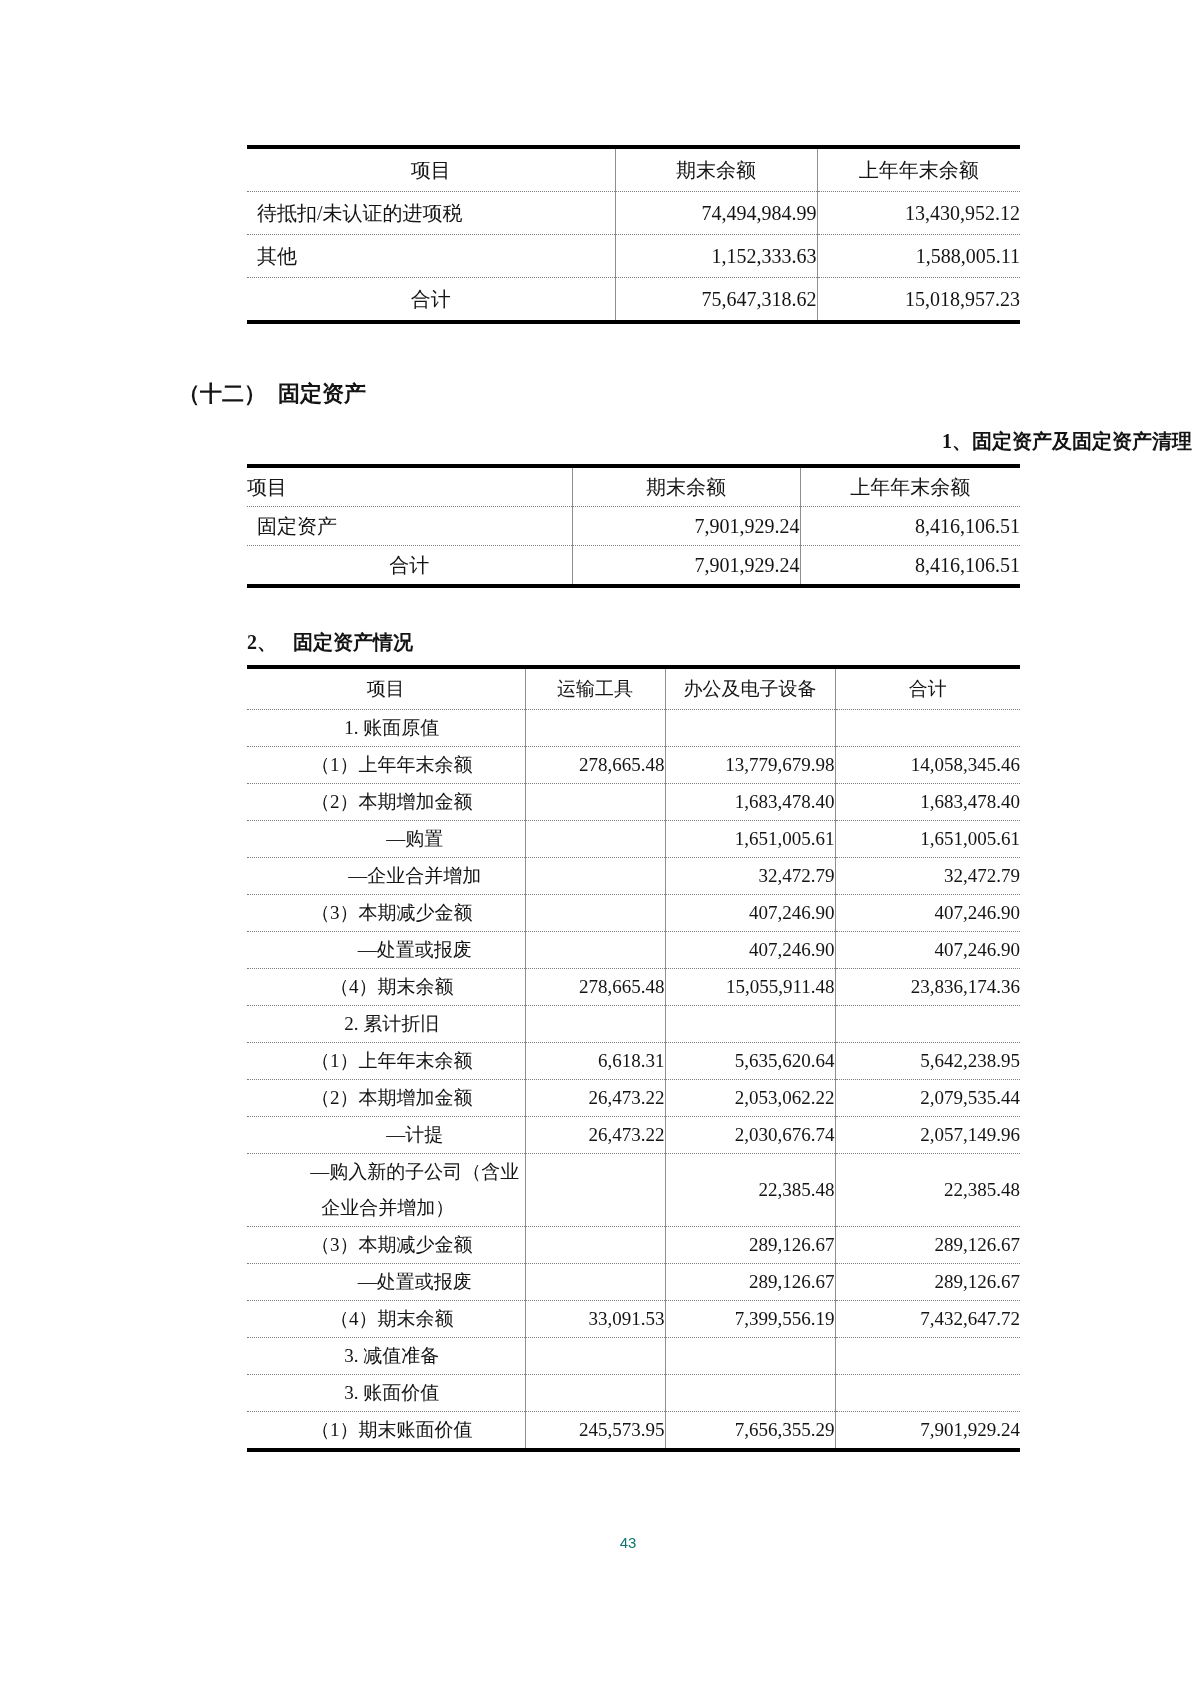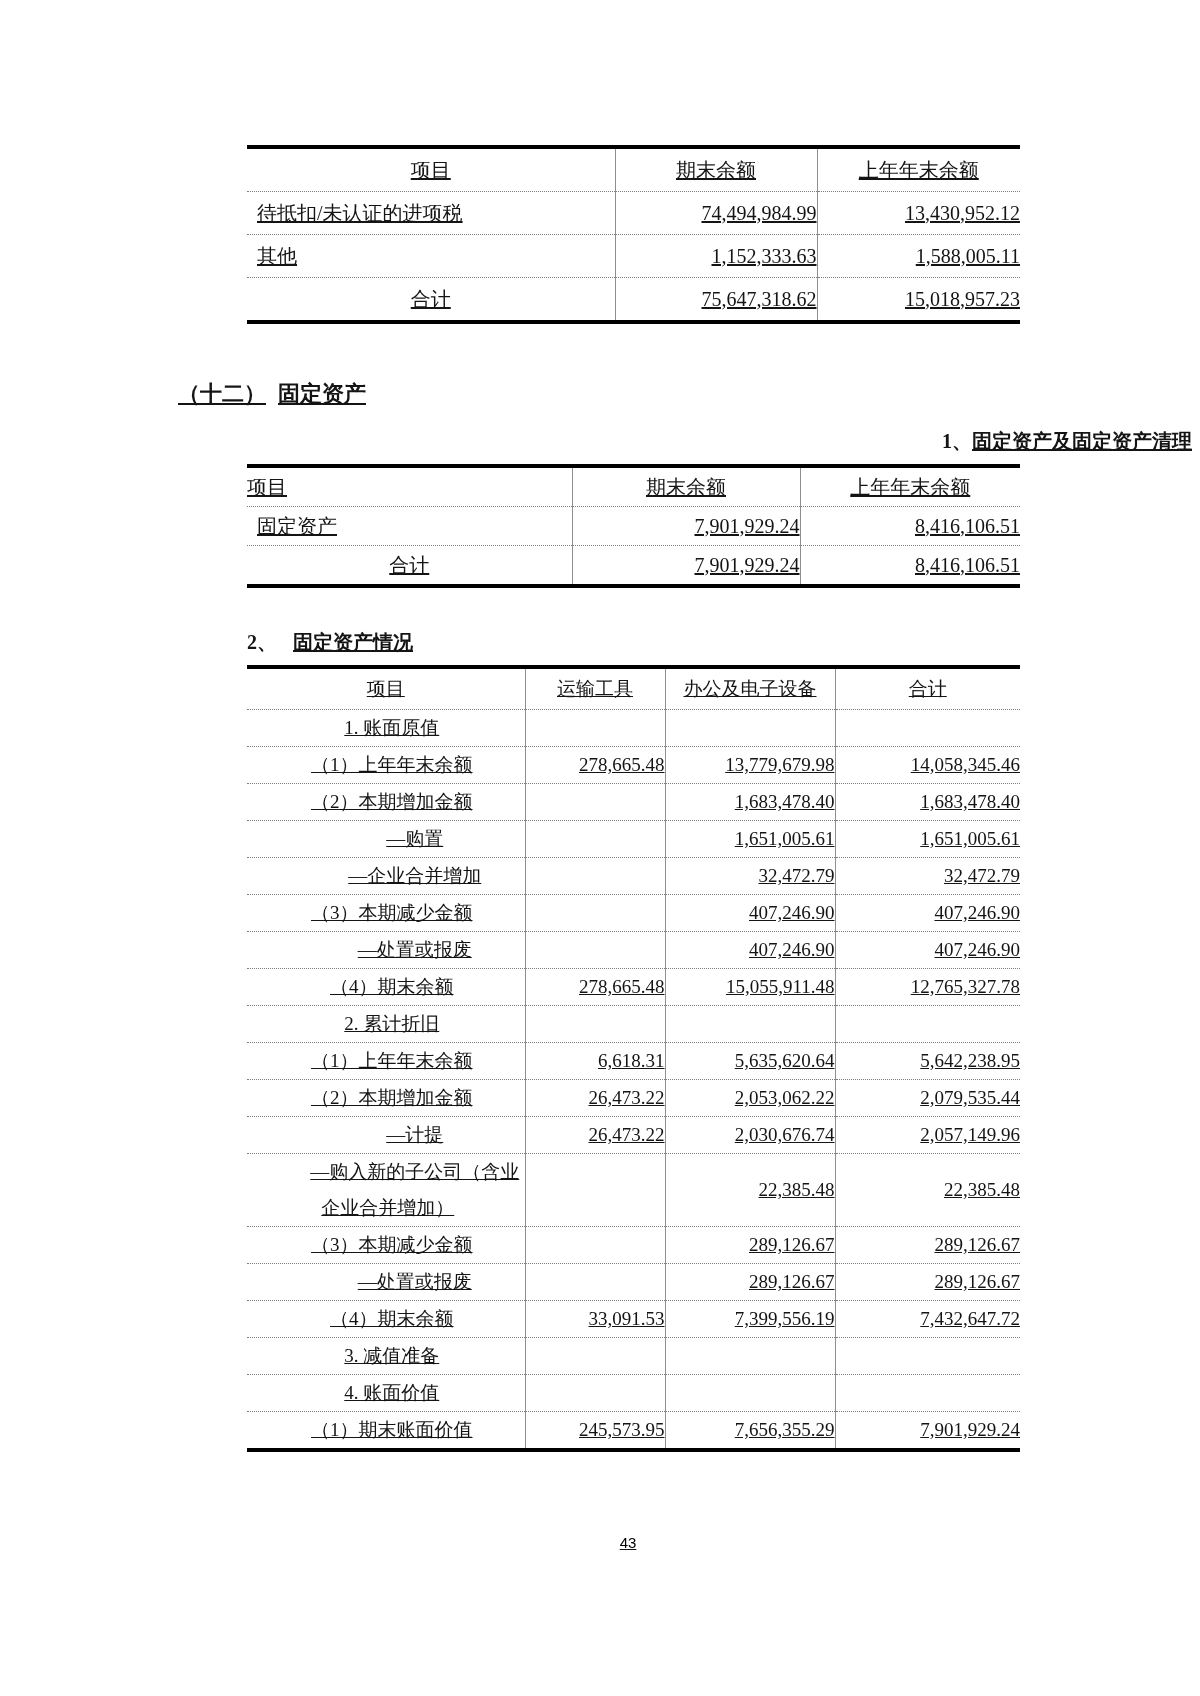--- a/index.html
+++ b/index.html
@@ -2,21 +2,21 @@
 <html><head>
 <meta charset="utf-8">
 <style>
   html,body{margin:0;padding:0;background:#ffffff;}
   body{
     width:1200px;height:1696px;
     font-family:"Liberation Serif","DejaVu Serif",serif;
     color:#141414;
     position:relative;
   }
-  .page{width:1192px;height:1696px;overflow:hidden;text-decoration:underline;}
+  .page{width:1192px;height:1696px;overflow:hidden;}
 
   
   table.fin{
     border-collapse:collapse;
     table-layout:fixed;
     width:773px;
     margin-left:247px;
     border-top:4px solid #000;
     border-bottom:4px solid #000;
   }
@@ -64,21 +64,21 @@
   .h-sub2{margin-top:40px;margin-bottom:9px;}
   .h-sub .subnum{display:inline-block;width:46px;}
 
   
   .footer{
     margin-top:82px;
     width:1200px;
     text-align:center;
     font-family:"Liberation Sans","DejaVu Sans",sans-serif;
     font-size:15px;
-    color:#000000;
+    color:#0f766e;
     padding-left:56px;
     box-sizing:border-box;
   }
 </style>
 </head>
 <body>
 
 <div class="page">
 
   <table class="fin t1">
@@ -223,21 +223,21 @@
           <td class="num"></td>
           <td class="num">407,246.90</td>
           <td class="num">407,246.90</td>
         </tr>
         <tr>
           <td class="lbl detail-a">
             <div class="lline">（4）期末余额</div>
           </td>
           <td class="num">278,665.48</td>
           <td class="num">15,055,911.48</td>
-          <td class="num">12,765,327.78</td>
+          <td class="num">23,836,174.36</td>
         </tr>
         <tr>
           <td class="lbl detail-a">
             <div class="lline">2. 累计折旧</div>
           </td>
           <td class="num"></td>
           <td class="num"></td>
           <td class="num"></td>
         </tr>
         <tr>
@@ -300,21 +300,21 @@
         <tr>
           <td class="lbl detail-a">
             <div class="lline">3. 减值准备</div>
           </td>
           <td class="num"></td>
           <td class="num"></td>
           <td class="num"></td>
         </tr>
         <tr>
           <td class="lbl detail-a">
-            <div class="lline">4. 账面价值</div>
+            <div class="lline">3. 账面价值</div>
           </td>
           <td class="num"></td>
           <td class="num"></td>
           <td class="num"></td>
         </tr>
         <tr>
           <td class="lbl detail-a">
             <div class="lline">（1）期末账面价值</div>
           </td>
           <td class="num">245,573.95</td>

